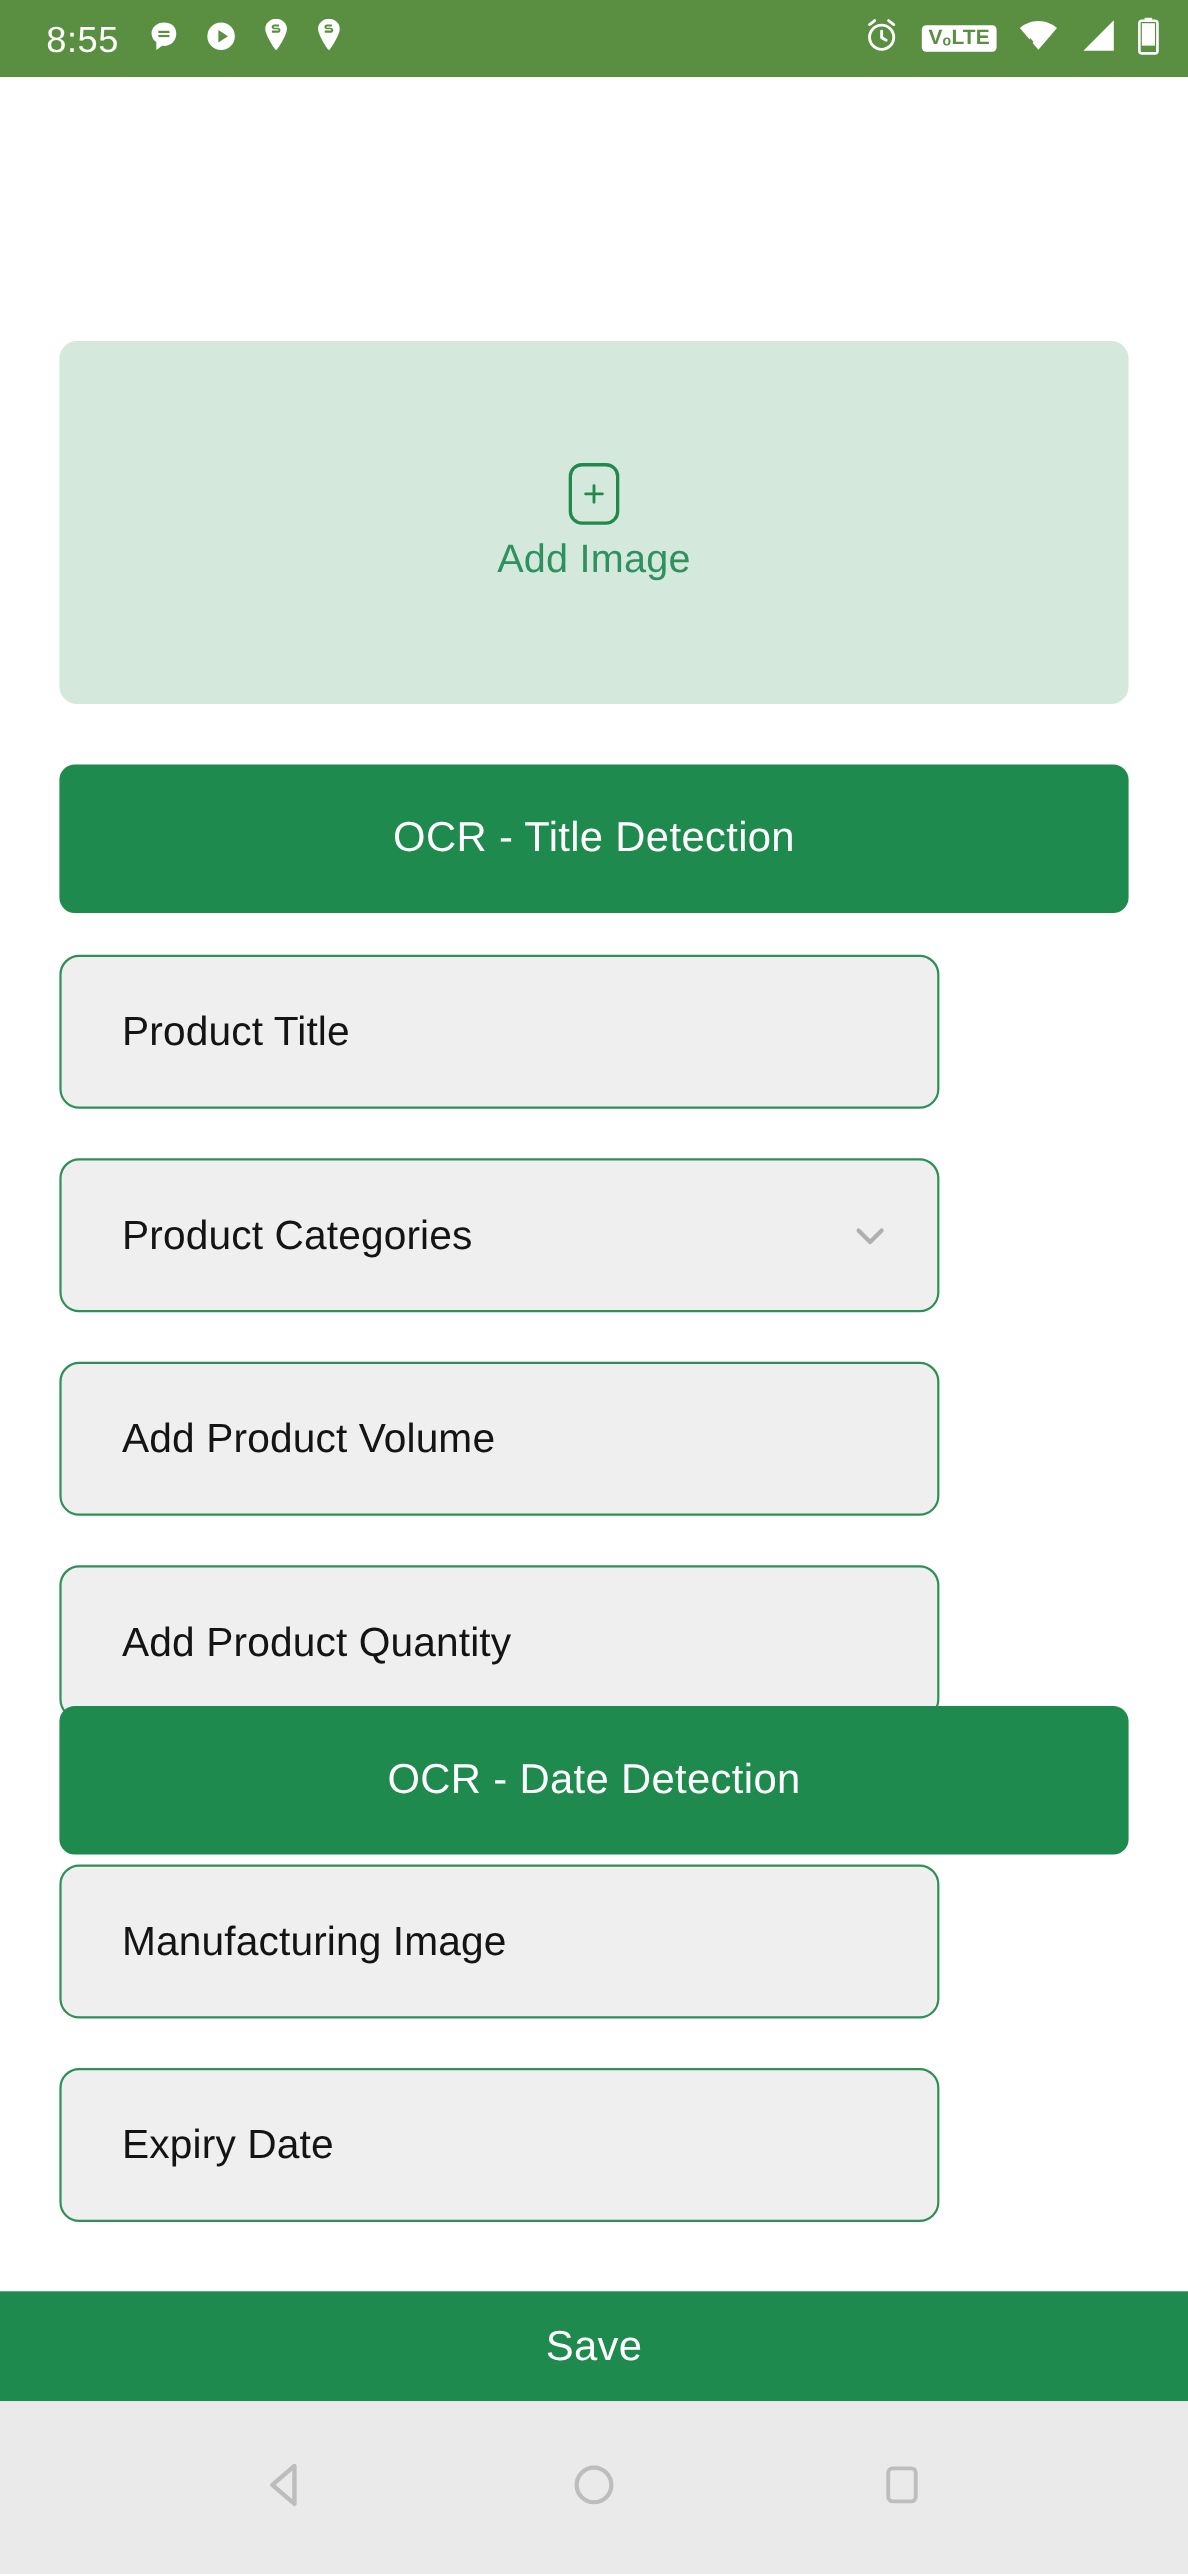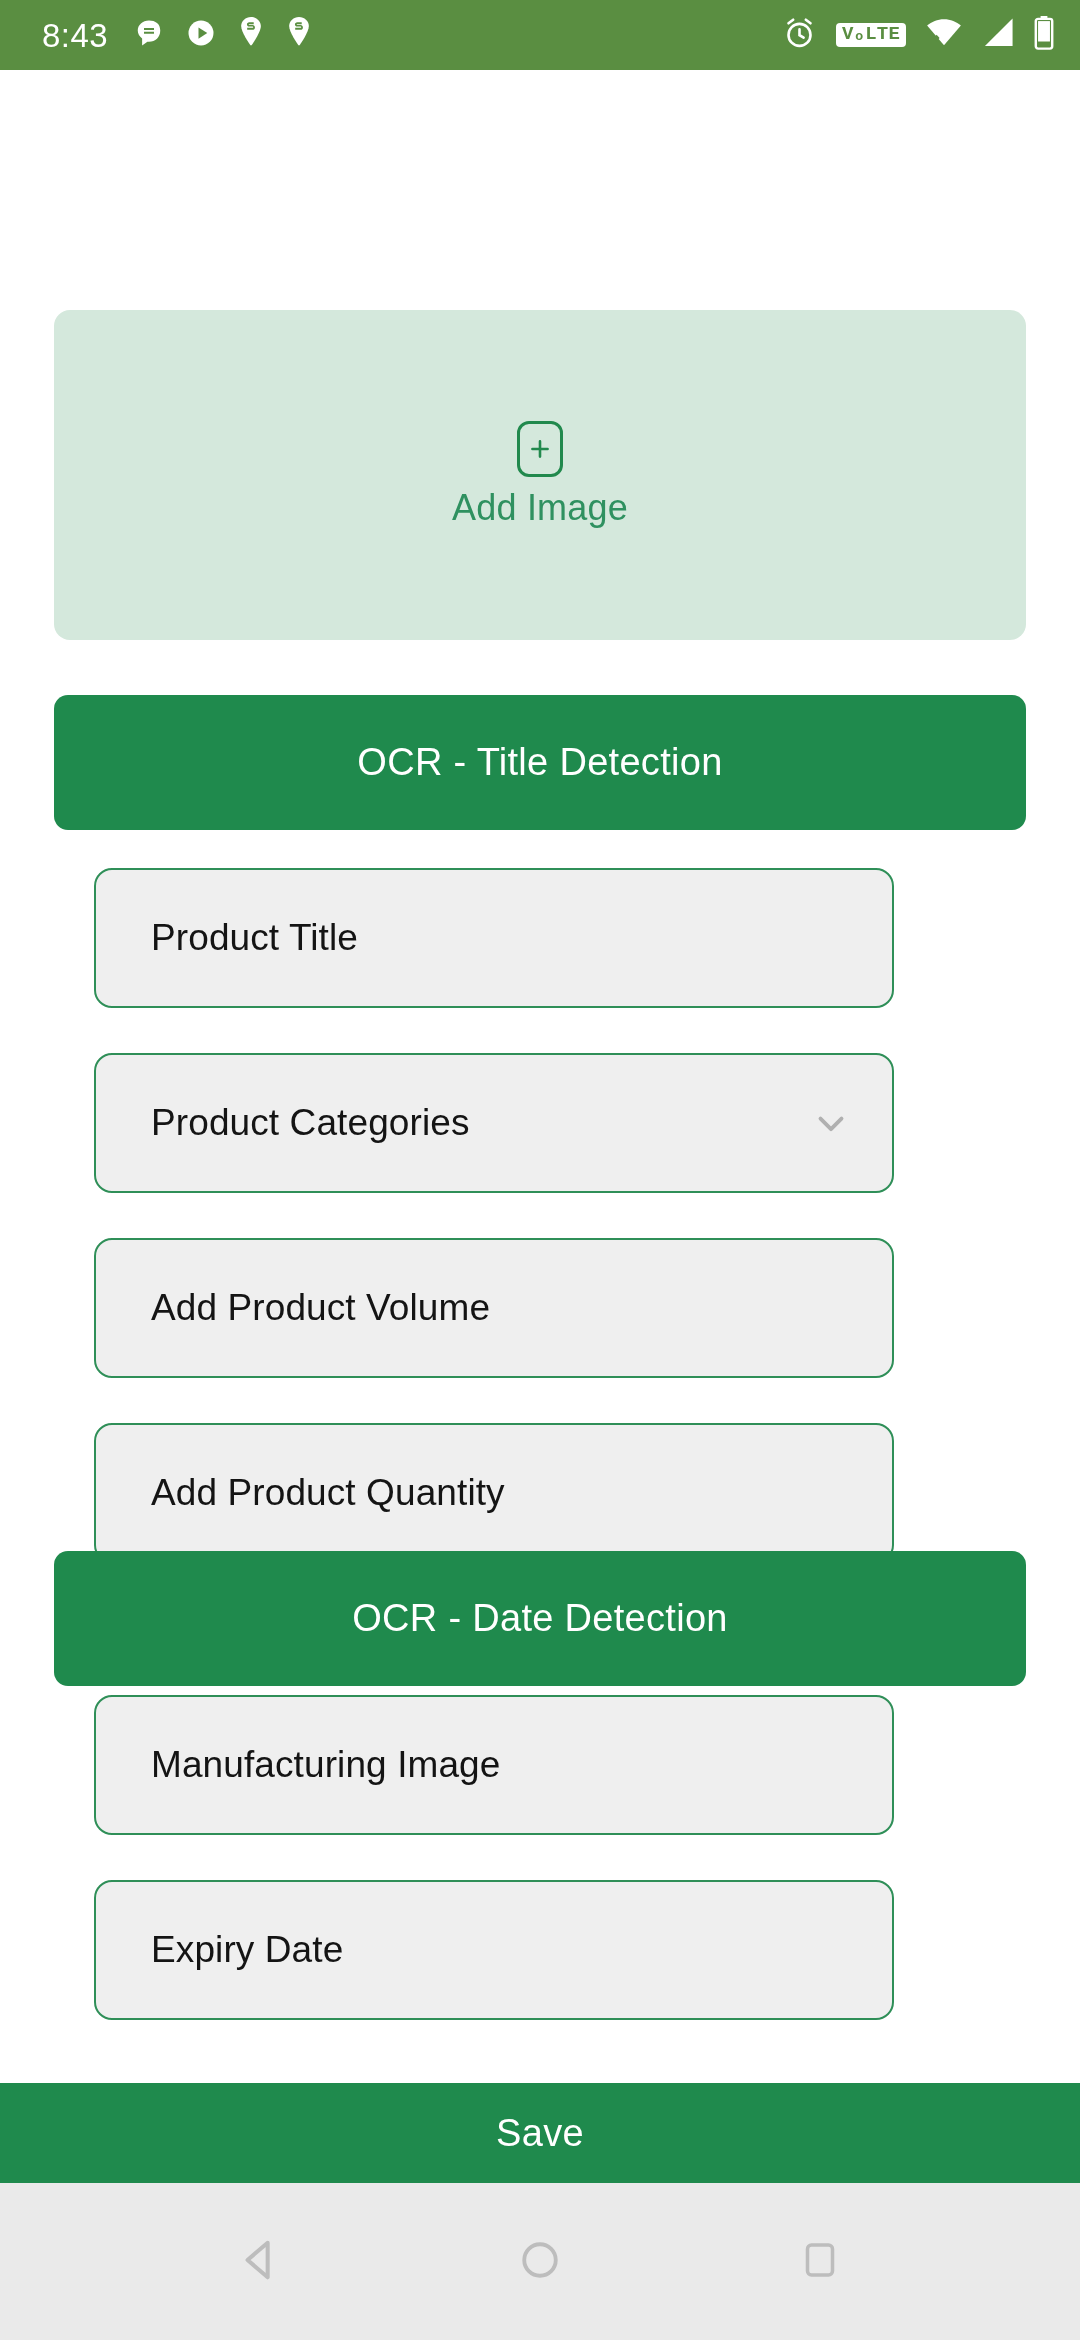--- a/index.html
+++ b/index.html
@@ -24,21 +24,21 @@
   }
   .sb-left-icons { display:flex; align-items:center; gap:22px; margin-left:26px; }
   .sb-right { margin-left:auto; display:flex; align-items:center; gap:20px; }
   .sb-ic { display:block; }
 
   .volte-badge {
     background:#ffffff; color:#5a8e41;
     font-size:19px; font-weight:700;
     border-radius:4px; padding:2px 6px;
     line-height:1.05; letter-spacing:0.2px;
-    font-family:Liberation Mono, monospace;
+    font-family:Liberation Sans, sans-serif;
   }
 
   
   .appbar {
     position:absolute; left:0; top:70px; width:1080px; height:185px;
     background:linear-gradient(180deg,#62b455 0%,#49a84f 45%,#2f974d 78%,#1f8a4d 100%);
     display:flex; align-items:center;
   }
   .back-btn {
     width:96px; height:96px; margin-left:16px;
@@ -78,21 +78,20 @@
   }
   #ocr-title { top:440px; }
   #ocr-date  { top:1296px; }
 
   .field {
     position:absolute; left:54px; width:800px; height:140px;
     background:#efefef; border:2px solid #2f8f58;
     border-radius:18px;
     display:flex; align-items:center;
     padding:0 40px 0 55px;
-    margin-left:40px;
   }
   .field-text { color:#141414; font-size:37px; font-weight:400; letter-spacing:0.1px; }
   #f-title    { top:613px; }
   #f-category { top:798px; }
   #f-volume   { top:983px; }
   #f-quantity { top:1168px; }
   #f-mfg      { top:1440px; }
   #f-exp      { top:1625px; }
 
   .chevron { margin-left:auto; display:flex; align-items:center; }
@@ -113,21 +112,21 @@
     padding:0 120px;
   }
   .nav-item { display:flex; align-items:center; justify-content:center; width:110px; height:110px; }
 </style>
 </head>
 <body>
 
 <div id="screen">
 
   <div class="statusbar">
-    <span class="sb-time">8:43</span>
+    <span class="sb-time">8:55</span>
 
     <span class="sb-left-icons">
       <span class="sb-ic">
         <svg width="30" height="30" viewBox="0 0 24 24">
             <path fill="#fff" d="M12 2C6.9 2 3 5.6 3 10c0 2.6 1.4 4.9 3.5 6.3V22l4.2-3.1c.4 0 .9.1 1.3.1 5.1 0 9-3.6 9-9S17.1 2 12 2z"></path>
             <rect x="8" y="8" width="8" height="1.6" fill="#5a8e41"></rect>
             <rect x="8" y="11" width="8" height="1.6" fill="#5a8e41"></rect>
           </svg>
       </span>
       <span class="sb-ic">

